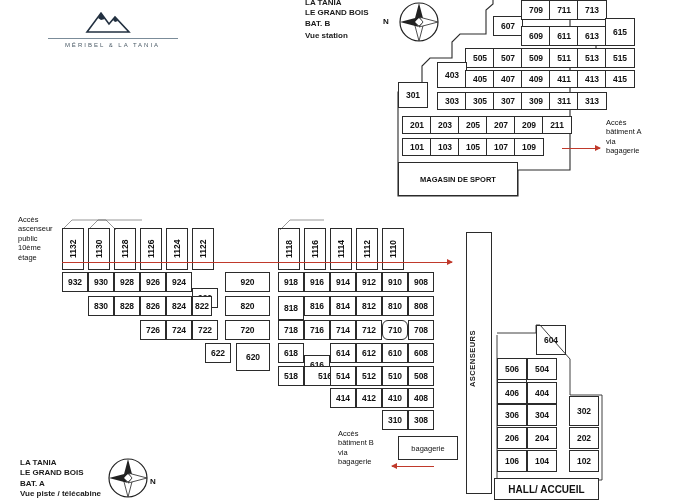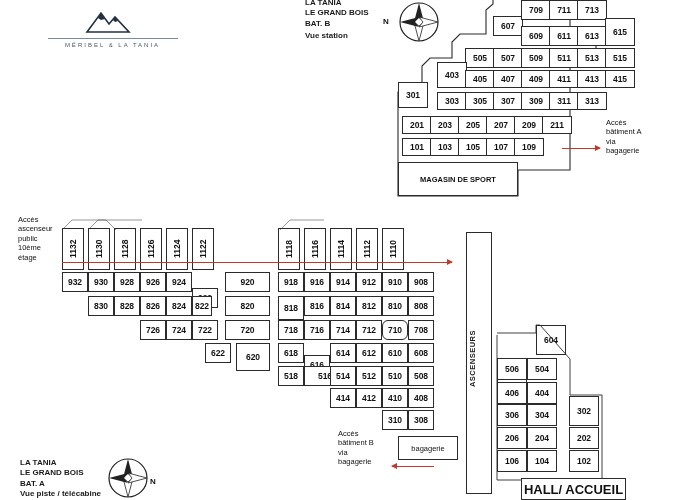--- a/index.html
+++ b/index.html
@@ -208,21 +208,21 @@
 <div class="cell" style="left:527px;top:427px;width:30px;height:22px;">204</div>
 <div class="cell" style="left:569px;top:427px;width:30px;height:22px;">202</div>
 <div class="cell" style="left:497px;top:450px;width:30px;height:22px;">106</div>
 <div class="cell" style="left:527px;top:450px;width:30px;height:22px;">104</div>
 <div class="cell" style="left:569px;top:450px;width:30px;height:22px;text-align:right;">102</div>
 
 <svg class="abs" style="left:492px;top:315px;" width="130" height="185">
   <path d="M5 20 L5 165 L110 165 L110 80 L78 80 L78 44 L48 10 L44 10 L44 18 L5 18" fill="none" stroke="#2b2b2b" stroke-width="0.9"></path>
 </svg>
 
-<div class="cell" style="left:521px;top:478px;width:105px;height:22px;font-size:13px;">HALL/ ACCUEIL</div>
+<div class="cell" style="left:494px;top:478px;width:105px;height:22px;font-size:10px;">HALL/ ACCUEIL</div>
 
 <div class="arrow" style="left:62px;top:262px;width:390px;"></div>
 <div class="arrow left" style="left:392px;top:466px;width:42px;"></div>
 
 <div class="lbl" style="left:18px;top:215px;text-align:left;">
   <span>Accès</span><br>
   <span>ascenseur</span><br>
   <span>public</span><br>
   <span>10ème</span><br>
   <span>étage</span>

